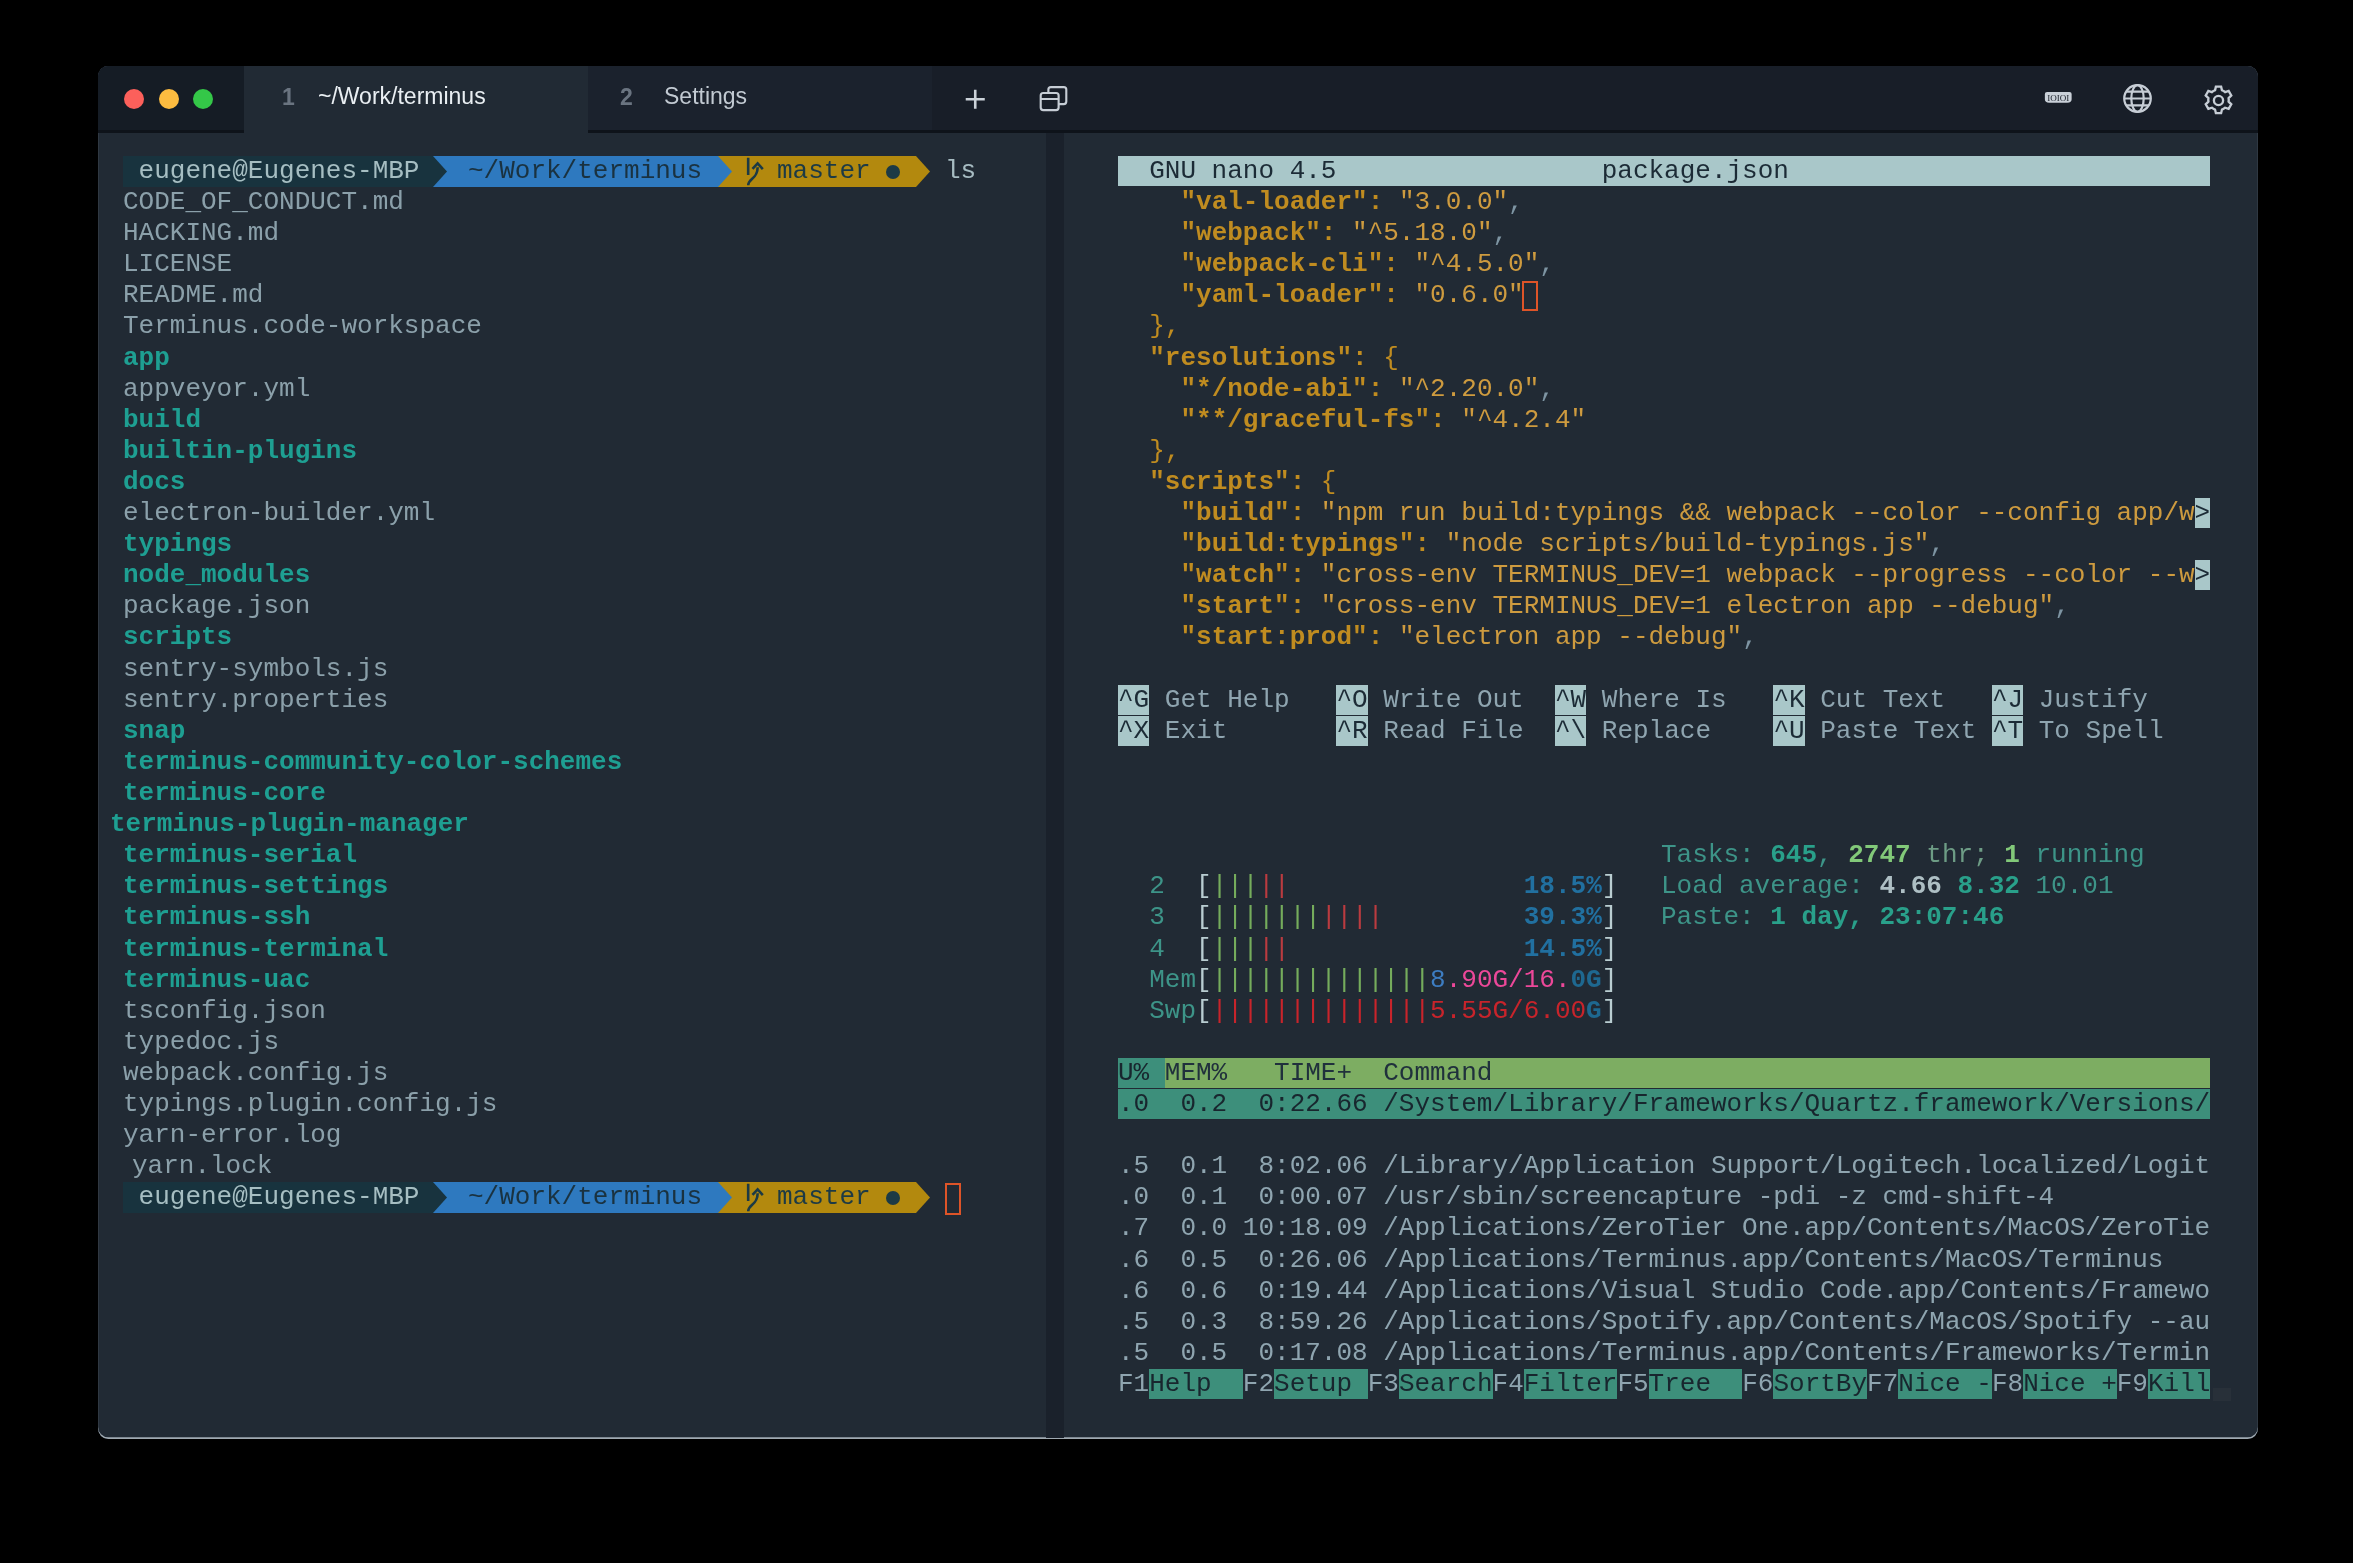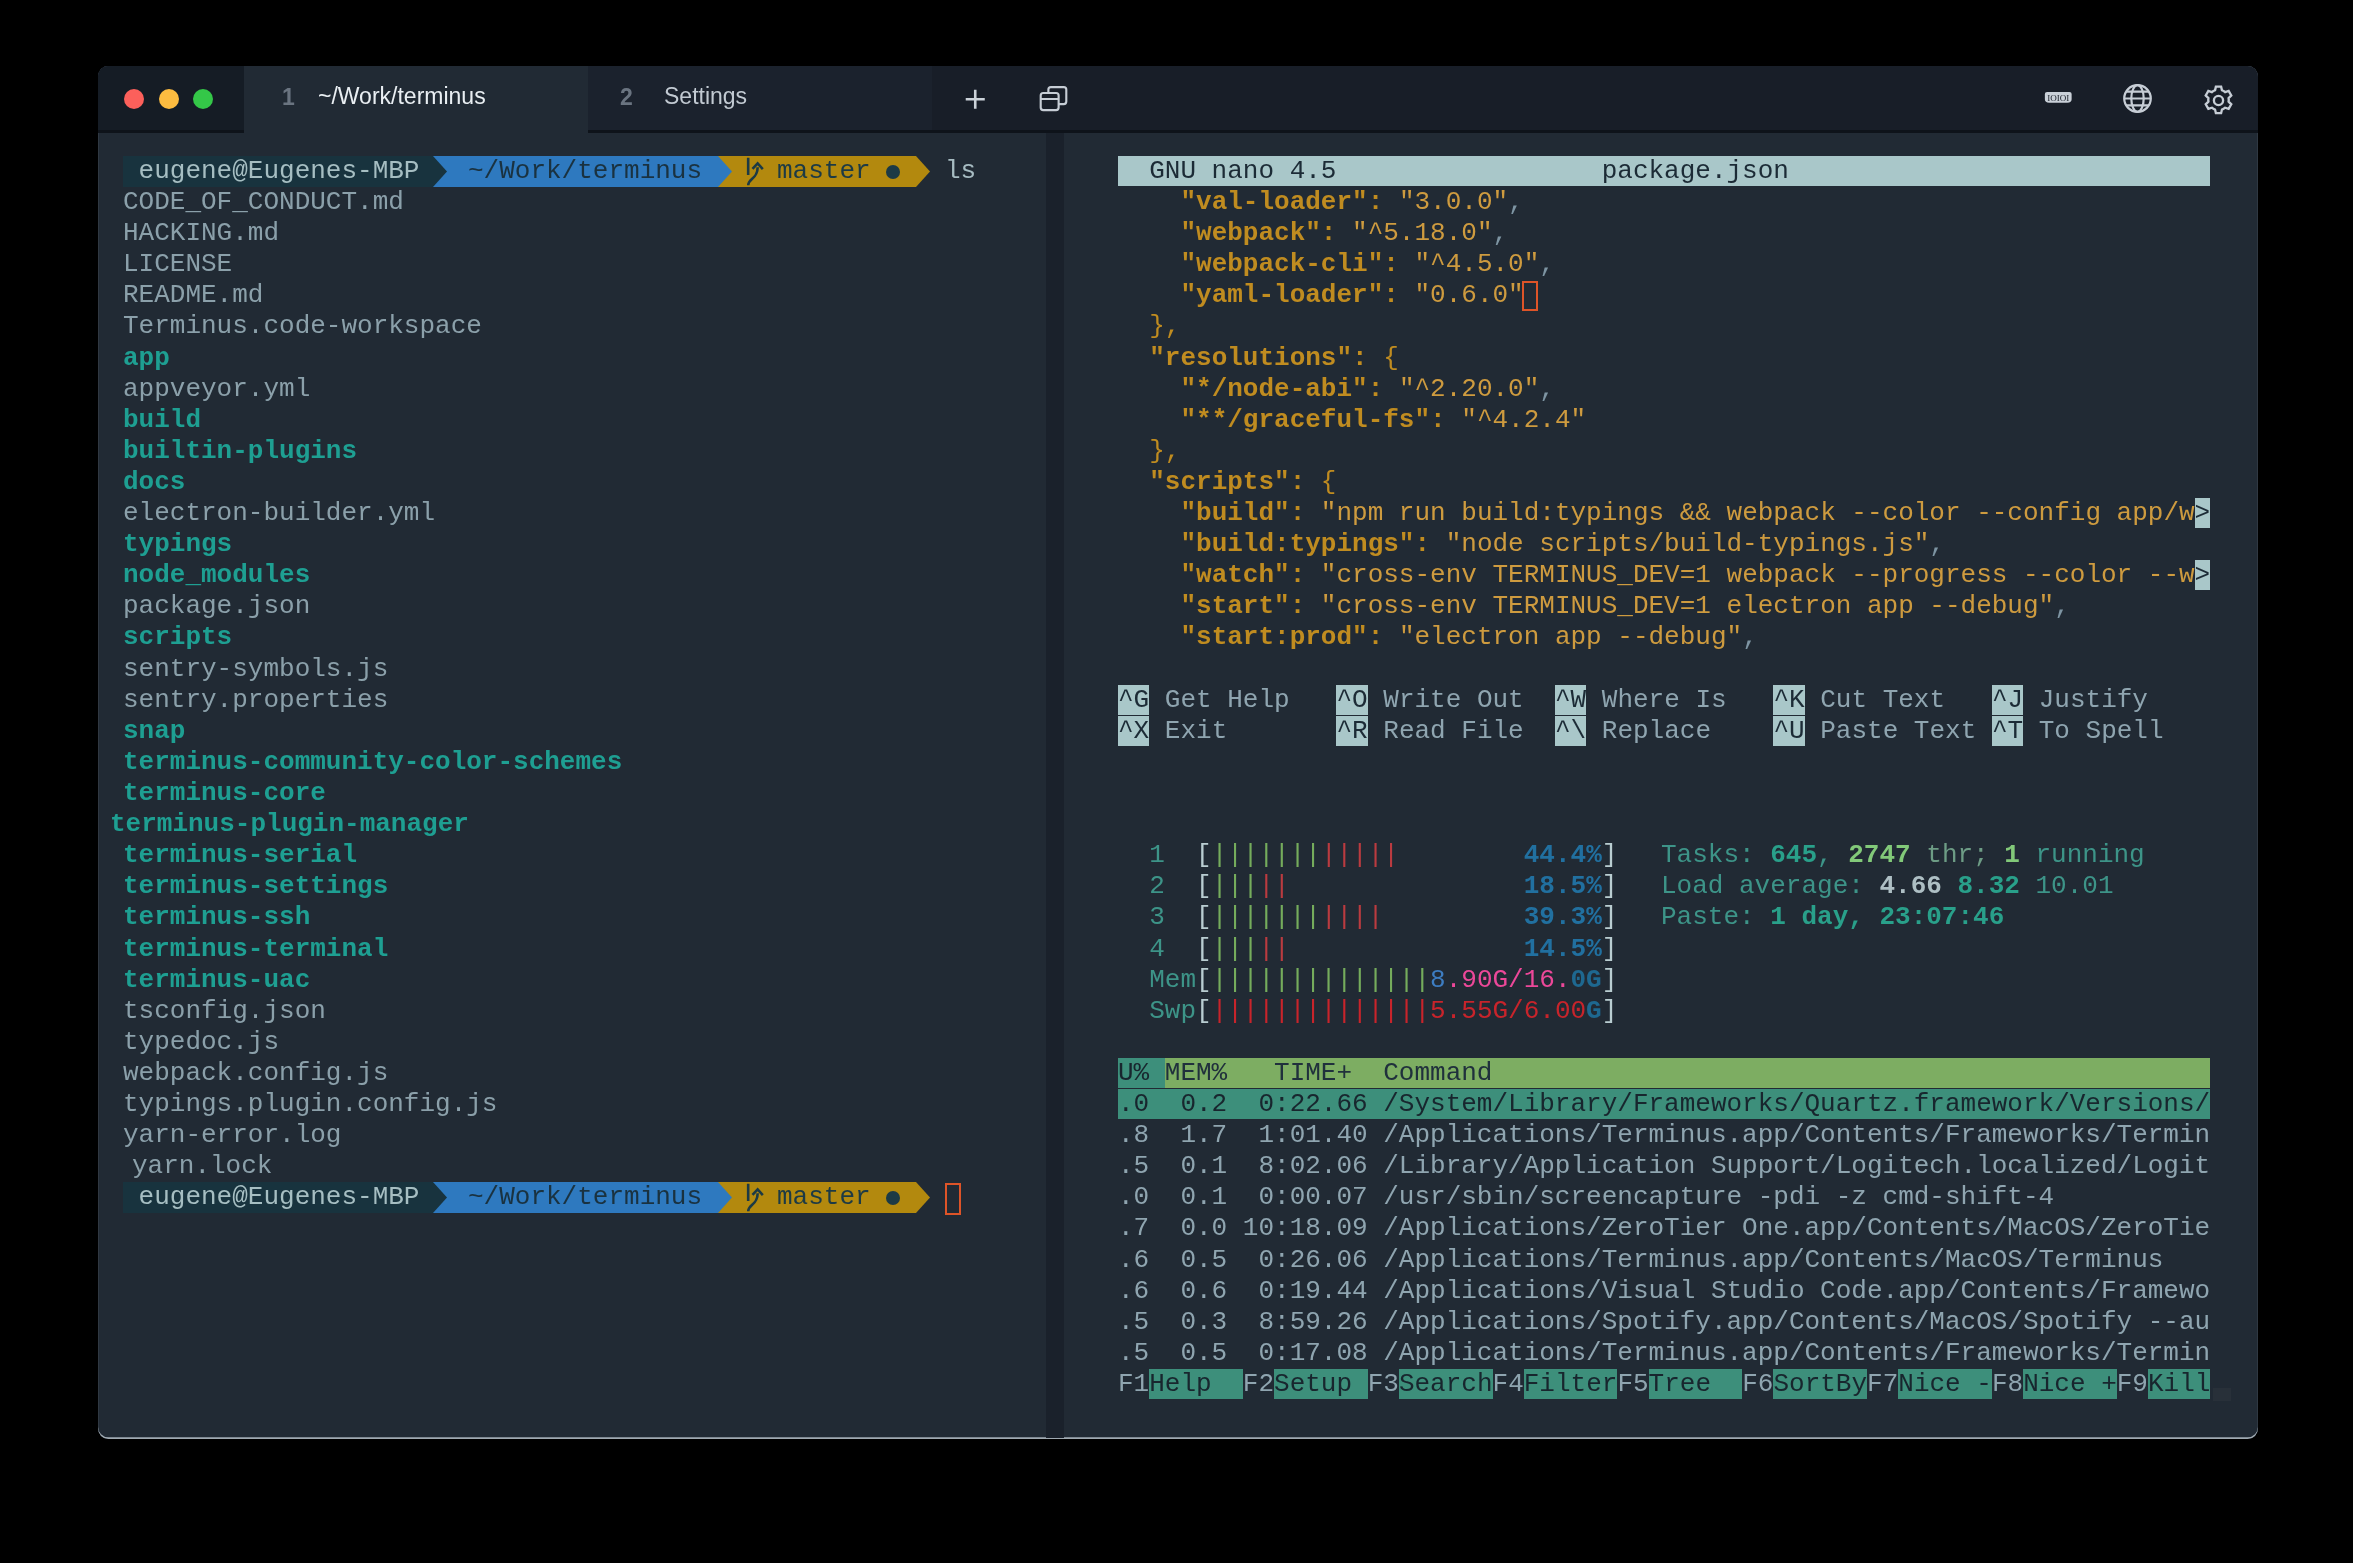--- a/index.html
+++ b/index.html
@@ -113,32 +113,30 @@
 <pre class="t" style="left:1020px;top:339px">    <span class="k">"**/graceful-fs":</span> <span class="v">"^4.2.4"</span></pre>
 <pre class="t" style="left:1020px;top:370px">  <span class="b">},</span></pre>
 <pre class="t" style="left:1020px;top:401px">  <span class="k">"scripts":</span> <span class="b">{</span></pre>
 <pre class="t" style="left:1020px;top:432px">    <span class="k">"build":</span> <span class="v">"npm run build:typings &amp;&amp; webpack --color --config app/w</span><span class="nb">&gt;</span></pre>
 <pre class="t" style="left:1020px;top:463px">    <span class="k">"build:typings":</span> <span class="v">"node scripts/build-typings.js"</span><span class="p">,</span></pre>
 <pre class="t" style="left:1020px;top:494px">    <span class="k">"watch":</span> <span class="v">"cross-env TERMINUS_DEV=1 webpack --progress --color --w</span><span class="nb">&gt;</span></pre>
 <pre class="t" style="left:1020px;top:525px">    <span class="k">"start":</span> <span class="v">"cross-env TERMINUS_DEV=1 electron app --debug"</span><span class="p">,</span></pre>
 <pre class="t" style="left:1020px;top:556px">    <span class="k">"start:prod":</span> <span class="v">"electron app --debug"</span><span class="p">,</span></pre>
 <pre class="t" style="left:1020px;top:619px"><span class="nb">^G</span> <span class="pr">Get Help</span>   <span class="nb">^O</span> <span class="pr">Write Out</span>  <span class="nb">^W</span> <span class="pr">Where Is</span>   <span class="nb">^K</span> <span class="pr">Cut Text</span>   <span class="nb">^J</span> <span class="pr">Justify</span></pre>
 <pre class="t" style="left:1020px;top:650px"><span class="nb">^X</span> <span class="pr">Exit</span>       <span class="nb">^R</span> <span class="pr">Read File</span>  <span class="nb">^\</span> <span class="pr">Replace</span>    <span class="nb">^U</span> <span class="pr">Paste Text</span> <span class="nb">^T</span> <span class="pr">To Spell</span></pre>
-<pre class="t" style="left:1020px;top:774px">  <span class="cy">1</span>  <span class="br">[</span><span class="gp">|||||||</span><span class="rp">|||||</span>        <span class="sb">44.4%</span><span class="br">]</span></pre>
 <pre class="t" style="left:1020px;top:805px">  <span class="cy">2</span>  <span class="br">[</span><span class="gp">|||</span><span class="rp">||</span>               <span class="sb">18.5%</span><span class="br">]</span></pre>
 <pre class="t" style="left:1020px;top:836px">  <span class="cy">3</span>  <span class="br">[</span><span class="gp">|||||||</span><span class="rp">||||</span>         <span class="sb">39.3%</span><span class="br">]</span></pre>
 <pre class="t" style="left:1020px;top:868px">  <span class="cy">4</span>  <span class="br">[</span><span class="gp">|||</span><span class="rp">||</span>               <span class="sb">14.5%</span><span class="br">]</span></pre>
 <pre class="t" style="left:1020px;top:899px">  <span class="cy">Mem</span><span class="br">[</span><span class="gp">||||||||||||||</span><span class="bl">8</span><span class="gd">.90G/16.</span><span class="sbb">0G</span><span class="br">]</span></pre>
 <pre class="t" style="left:1020px;top:930px">  <span class="cy">Swp</span><span class="br">[</span><span class="rr">||||||||||||||</span><span class="rr">5.55G/6.00</span><span class="sbb">G</span><span class="br">]</span></pre>
 <pre class="t" style="left:1563px;top:774px"><span class="cy">Tasks: </span><span class="tg">645</span><span class="cy">, </span><span class="lg">2747</span><span class="gg"> thr; </span><span class="lg">1</span><span class="cy"> running</span></pre>
 <pre class="t" style="left:1563px;top:805px"><span class="cy">Load average: </span><span class="wb">4.66 </span><span class="tg">8.32 </span><span class="cy">10.01</span></pre>
 <pre class="t" style="left:1563px;top:836px"><span class="cy">Paste: </span><span class="tg">1 day, 23:07:46</span></pre>
 <pre class="t" style="left:1020px;top:992px"><span class="us">U% </span><span class="hdr">MEM%   TIME+  Command                                              </span></pre>
 <pre class="t" style="left:1020px;top:1023px"><span class="us">.0  0.2  0:22.66 /System/Library/Frameworks/Quartz.framework/Versions/</span></pre>
-<pre class="t" style="left:1020px;top:1054px"><span class="pr">.8  1.7  1:01.40 /Applications/Terminus.app/Contents/Frameworks/Termin</span></pre>
 <pre class="t" style="left:1020px;top:1085px"><span class="pr">.5  0.1  8:02.06 /Library/Application Support/Logitech.localized/Logit</span></pre>
 <pre class="t" style="left:1020px;top:1116px"><span class="pr">.0  0.1  0:00.07 /usr/sbin/screencapture -pdi -z cmd-shift-4</span></pre>
 <pre class="t" style="left:1020px;top:1147px"><span class="pr">.7  0.0 10:18.09 /Applications/ZeroTier One.app/Contents/MacOS/ZeroTie</span></pre>
 <pre class="t" style="left:1020px;top:1179px"><span class="pr">.6  0.5  0:26.06 /Applications/Terminus.app/Contents/MacOS/Terminus</span></pre>
 <pre class="t" style="left:1020px;top:1210px"><span class="pr">.6  0.6  0:19.44 /Applications/Visual Studio Code.app/Contents/Framewo</span></pre>
 <pre class="t" style="left:1020px;top:1241px"><span class="pr">.5  0.3  8:59.26 /Applications/Spotify.app/Contents/MacOS/Spotify --au</span></pre>
 <pre class="t" style="left:1020px;top:1272px"><span class="pr">.5  0.5  0:17.08 /Applications/Terminus.app/Contents/Frameworks/Termin</span></pre>
 <pre class="t" style="left:1020px;top:1303px"><span class="pr">F1</span><span class="us">Help  </span><span class="pr">F2</span><span class="us">Setup </span><span class="pr">F3</span><span class="us">Search</span><span class="pr">F4</span><span class="us">Filter</span><span class="pr">F5</span><span class="us">Tree  </span><span class="pr">F6</span><span class="us">SortBy</span><span class="pr">F7</span><span class="us">Nice -</span><span class="pr">F8</span><span class="us">Nice +</span><span class="pr">F9</span><span class="us">Kill</span></pre>
 <div class="seg" style="left:620px;top:90px;width:212px;background:#B3890E;clip-path:polygon(0 0,198px 0,212px 15.6px,198px 31px,0 31px)">
 <svg width="21" height="31" viewBox="0 0 24 36" style="position:absolute;left:27px;top:0">

